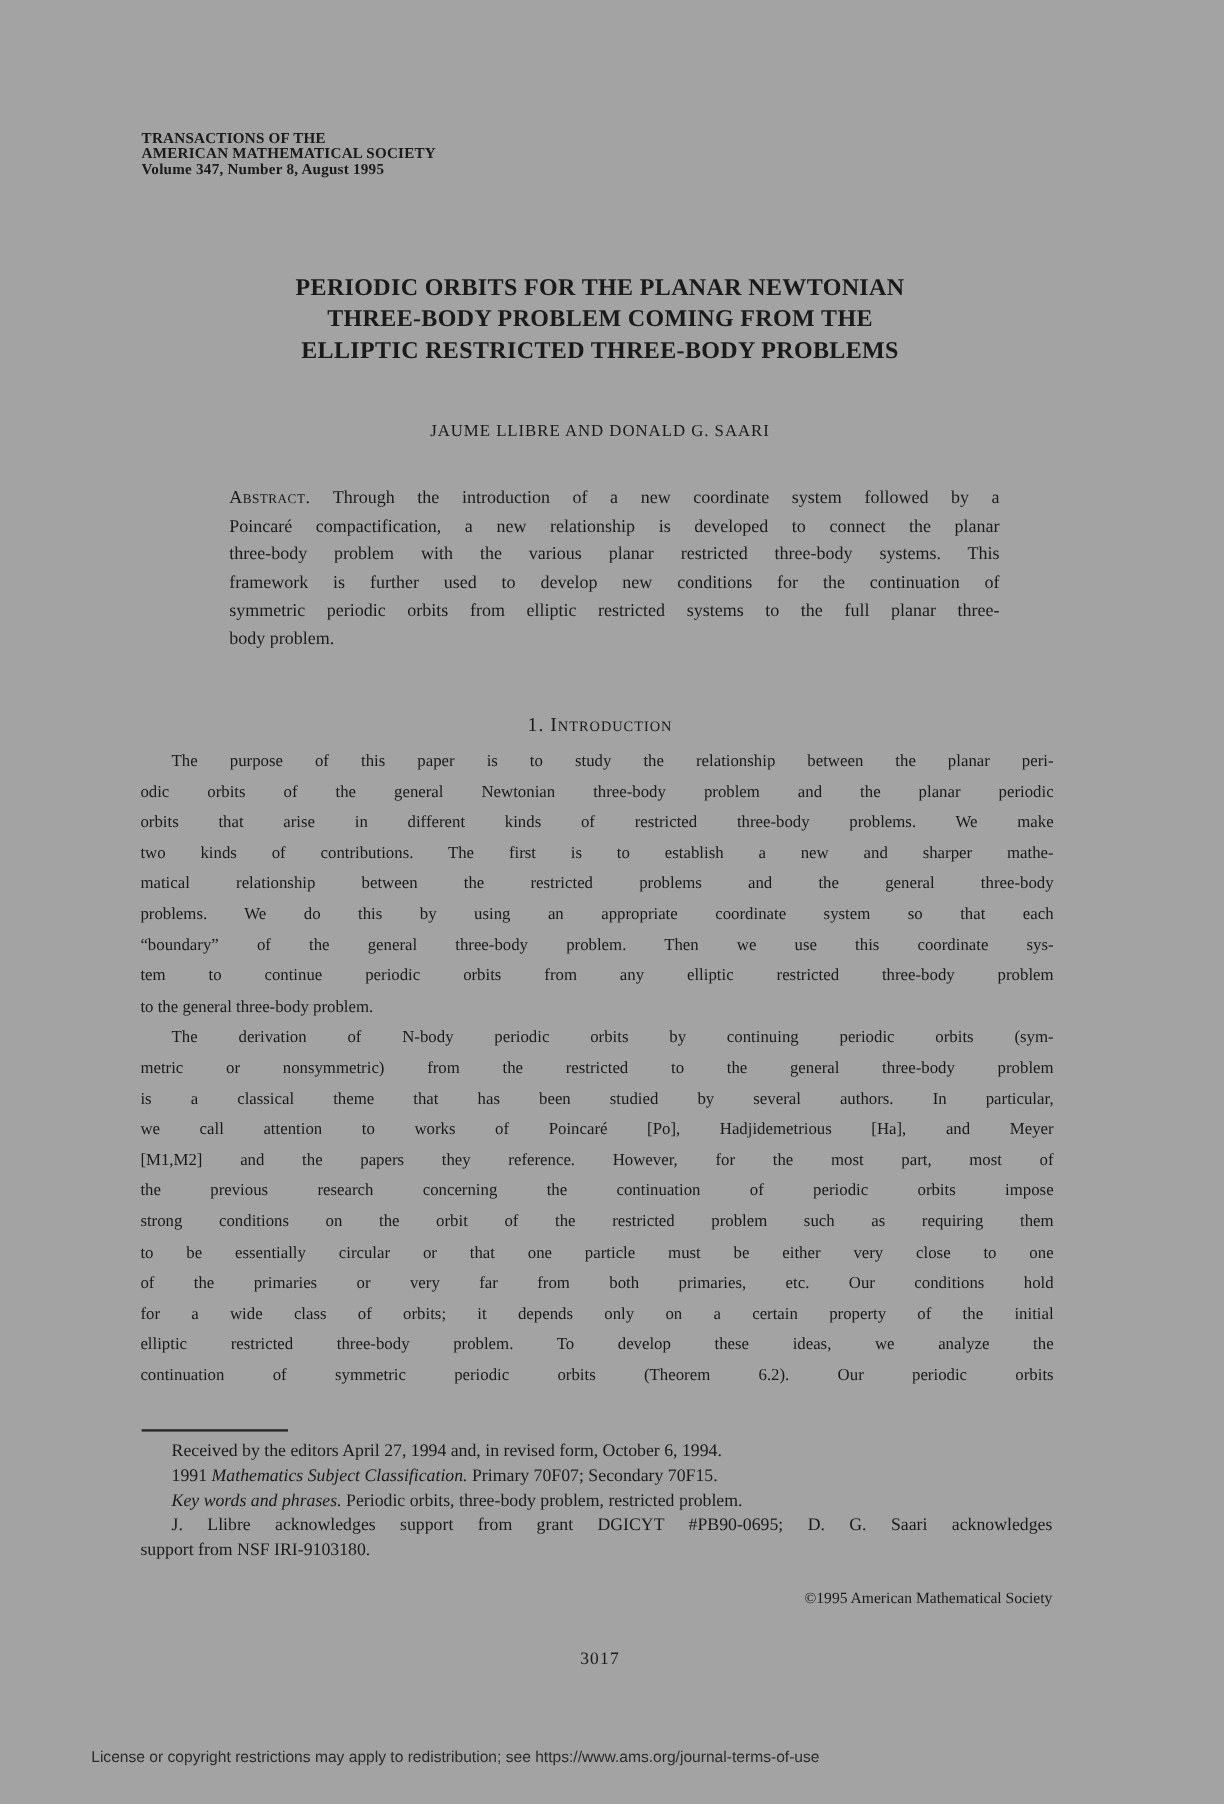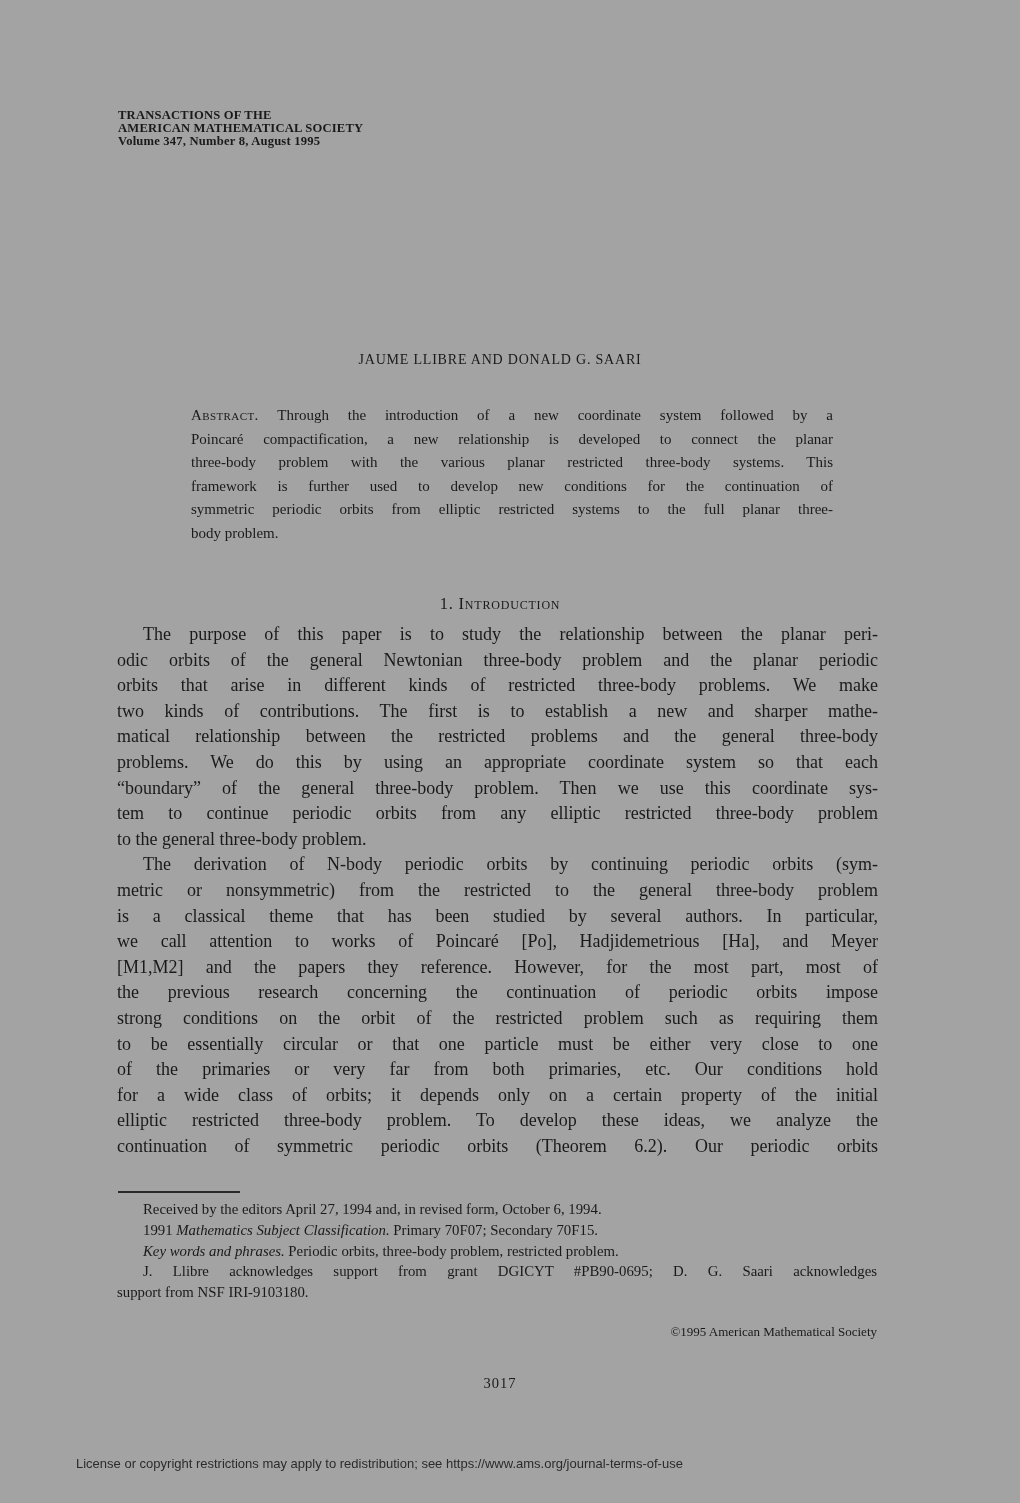--- a/index.html
+++ b/index.html
@@ -48,21 +48,21 @@
   
   .section-heading{
     left:110px;top:594px;width:780px;
     text-align:center;
     font-size:16.5px;letter-spacing:0.8px;
     font-variant:small-caps;
   }
   
   .body-text{
     left:117px;top:622px;width:761px;
-    font-size:18px;line-height:25.6px;
+    font-size:14px;line-height:25.6px;
   }
   
   .footnote-separator{
     left:118px;top:1191px;width:122px;height:1.5px;
     background:#2a2a2a;
   }
   .footnotes{
     left:117px;top:1199px;width:760px;
     font-size:14.8px;line-height:20.8px;
   }
@@ -86,20 +86,25 @@
 <body>
 
 <div class="page">
 
   <div class="abs journal-header">
     <div>TRANSACTIONS OF THE</div>
     <div>AMERICAN MATHEMATICAL SOCIETY</div>
     <div>Volume 347, Number 8, August 1995</div>
   </div>
 
+  <div class="abs title-block">
+    <div>PERIODIC ORBITS FOR THE PLANAR NEWTONIAN</div>
+    <div>THREE-BODY PROBLEM COMING FROM THE</div>
+    <div>ELLIPTIC RESTRICTED THREE-BODY PROBLEMS</div>
+  </div>
 
   <div class="abs authors-line">JAUME LLIBRE AND DONALD G. SAARI</div>
 
   <div class="abs abstract-section">
     <div class="jline">
       <span class="sc">Abstract.</span>
       <span>Through the introduction of a new coordinate system followed by a</span>
     </div>
     <div class="jline">Poincaré compactification, a new relationship is developed to connect the planar</div>
     <div class="jline">three-body problem with the various planar restricted three-body systems. This</div>

